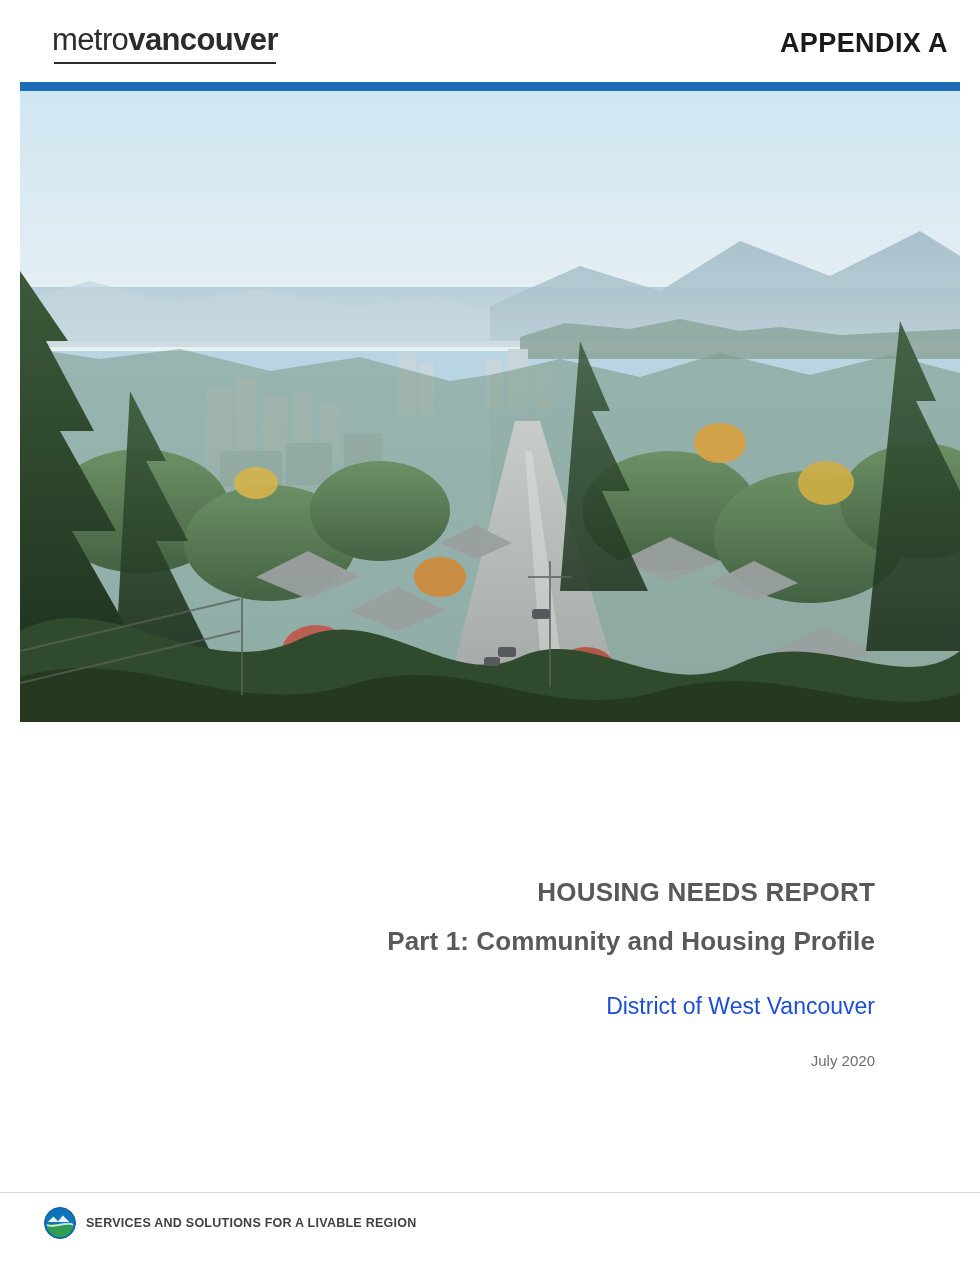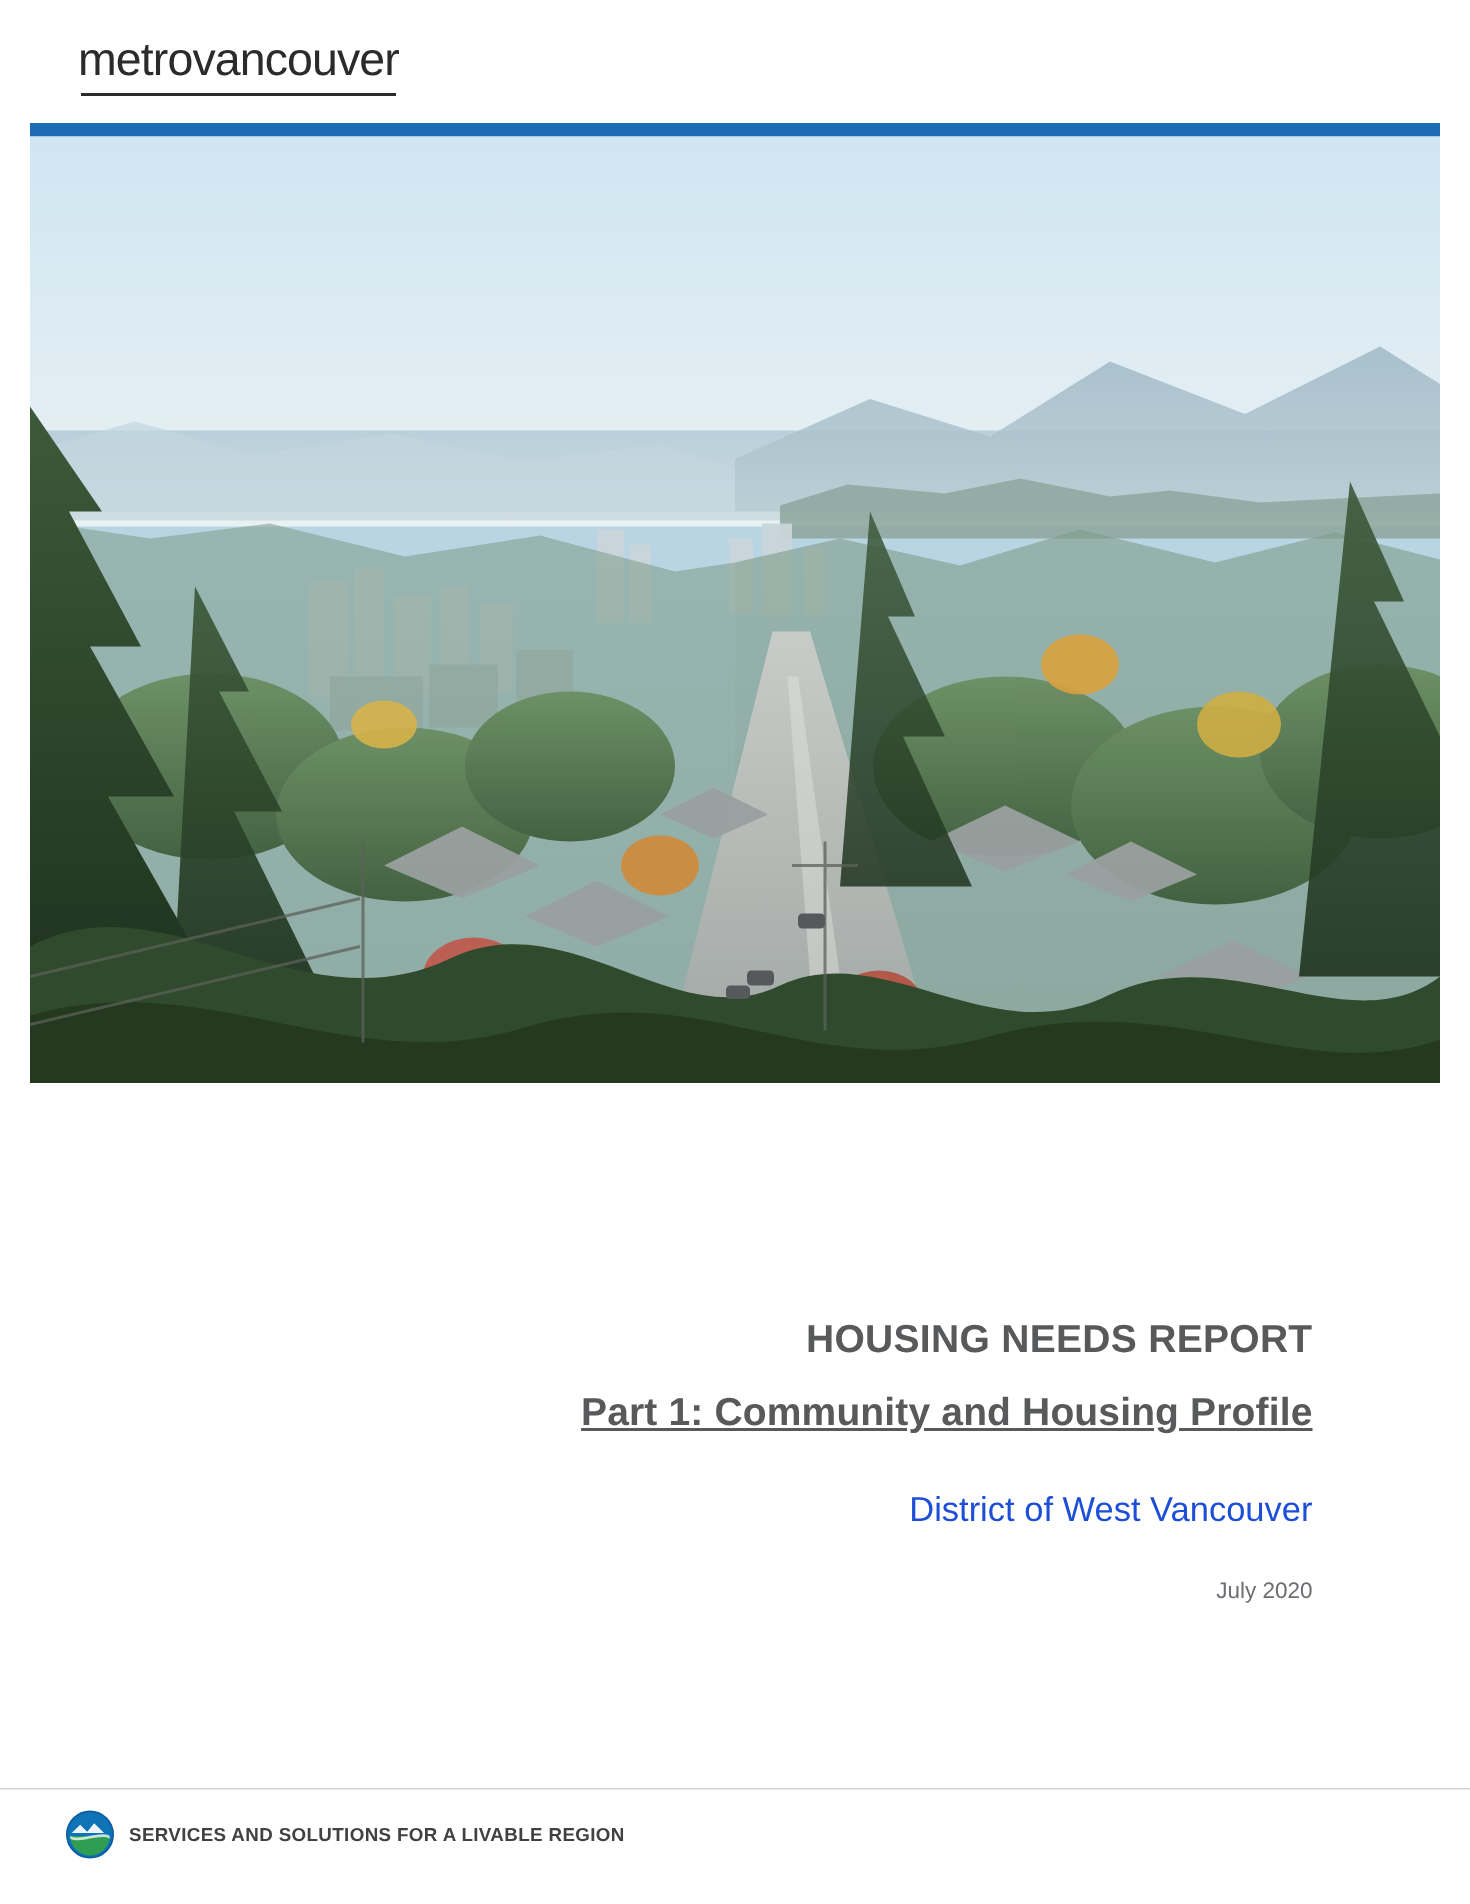--- a/index.html
+++ b/index.html
@@ -29,21 +29,21 @@
   }
   .logo {
     font-size: 31px;
     letter-spacing: -0.6px;
     color: #2b2b2b;
     white-space: nowrap;
     position: relative;
     padding-bottom: 6px;
   }
   .logo .bold { font-weight: 400; }
-  .logo .light { font-weight: 400; }
+  .logo .light { font-weight: 700; }
   .logo .rule {
     position: absolute;
     left: 2px;
     right: 2px;
     bottom: 0;
     height: 2px;
     background: #2b2b2b;
   }
   .appendix {
     font-size: 27px;
@@ -94,21 +94,20 @@
     line-height: 1.35;
     text-align: right;
   }
   .title-sub {
     font-size: 26px;
     font-weight: 700;
     color: #58595b;
     letter-spacing: 0.1px;
     line-height: 1.35;
     margin-top: 14px;
-    text-decoration: underline;
   }
   .title-place {
     font-size: 23px;
     font-weight: 400;
     color: #1d4ed8;
     margin-top: 32px;
     line-height: 1.35;
   }
   .title-date {
     font-size: 15px;
@@ -154,20 +153,21 @@
   }
 </style>
 </head>
 <body>
 
 <div class="page-header">
   <div class="logo">
     <span class="bold">metro</span><span class="light">vancouver</span>
     <span class="rule"></span>
   </div>
+  <div class="appendix">APPENDIX A</div>
 </div>
 
 <div class="hero-wrap">
   <div class="hero-bar"></div>
   <div class="hero">
     <svg viewBox="0 0 940 631" preserveAspectRatio="xMidYMid slice">
       <defs>
         <linearGradient id="sky" x1="0" y1="0" x2="0" y2="1">
           <stop offset="0%" stop-color="#cfe6f2"></stop>
           <stop offset="45%" stop-color="#dcebf3"></stop>

